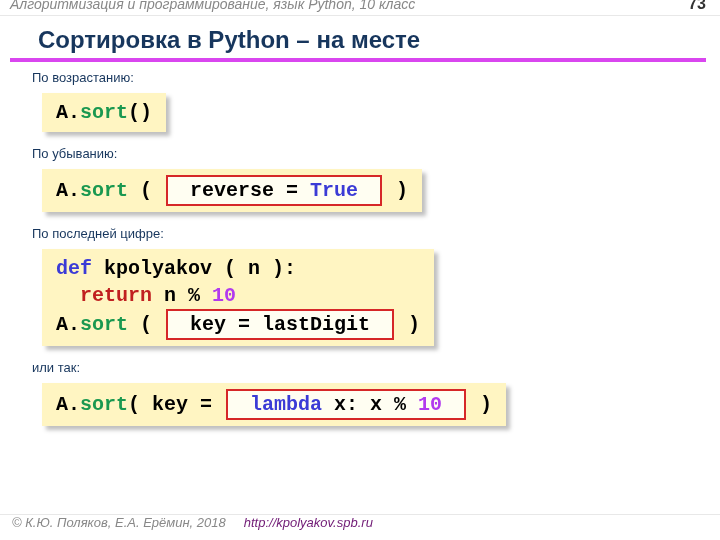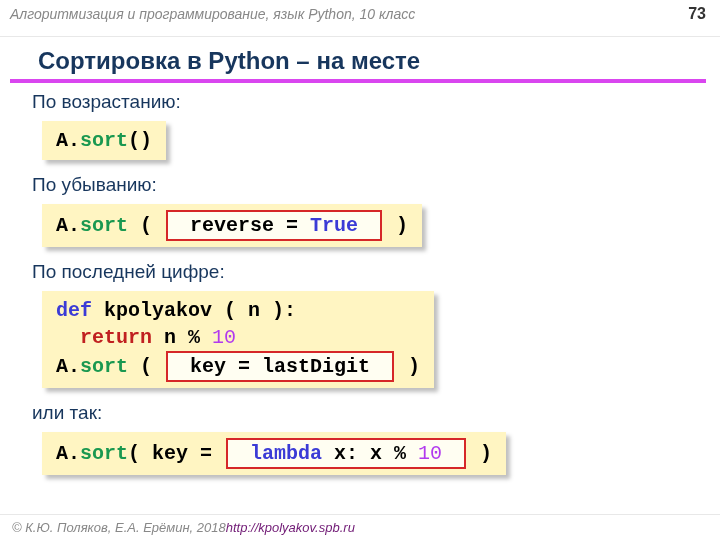--- a/index.html
+++ b/index.html
@@ -5,21 +5,21 @@
   * { margin: 0; padding: 0; box-sizing: border-box; }
   body {
     width: 720px;
     height: 540px;
     background: #fff;
     font-family: Arial, Helvetica, sans-serif;
     position: relative;
     overflow: hidden;
   }
   .header {
-    height: 37px;
+    height: 16px;
     background: #fff;
     display: flex;
     justify-content: space-between;
     align-items: center;
     padding: 0 14px 8px 10px;
     font-size: 14px;
     font-style: italic;
     color: #888;
     border-bottom: 1px solid #e8e8e8;
   }
@@ -27,60 +27,60 @@
   .title {
     font-size: 24px;
     font-weight: bold;
     color: #17365d;
     padding: 8px 0 4px 28px;
     border-bottom: 4px solid #d946ef;
     margin: 2px 14px 8px 10px;
   }
   .content { padding: 0 0 0 32px; }
   .label {
-    font-size: 19px;
+    font-size: 13px;
     color: #17365d;
     margin: 6px 0 6px 0;
   }
   .codebox {
     display: inline-block;
     background: #fff5c2;
     box-shadow: 4px 4px 4px rgba(0,0,0,0.25);
     padding: 6px 14px;
     font-family: "Courier New", monospace;
     font-weight: bold;
     font-size: 20px;
     color: #000;
     margin: 2px 16px 8px 10px;
     line-height: 1.35;
     vertical-align: top;
   }
   .kw-def   { color: #3b3bd6; }
   .kw-ret   { color: #c02020; }
   .kw-sort  { color: #1a9850; }
-  .lit-num  { color: #b23aee; font-weight: normal; }
+  .lit-num  { color: #b23aee; font-weight: bold; }
   .lit-true { color: #3b3bd6; }
   .redbox {
     display: inline-block;
     border: 2px solid #d62728;
     background: #fffef2;
     padding: 0 22px;
     margin: 0 2px;
   }
   .footer {
     position: absolute;
     bottom: 0; left: 0; right: 0;
     height: 26px;
     display: flex;
-    align-items: center;
     padding-left: 12px;
     font-size: 13px;
     font-style: italic;
     color: #888;
     border-top: 1px solid #e8e8e8;
+    gap: 18px;
   }
   .footer a { color: #701a75; text-decoration: none; }
 </style>
 </head>
 <body>
 
 <div class="header">
   <span>Алгоритмизация и программирование, язык Python, 10 класс</span>
   <span class="page-no">73</span>
 </div>

